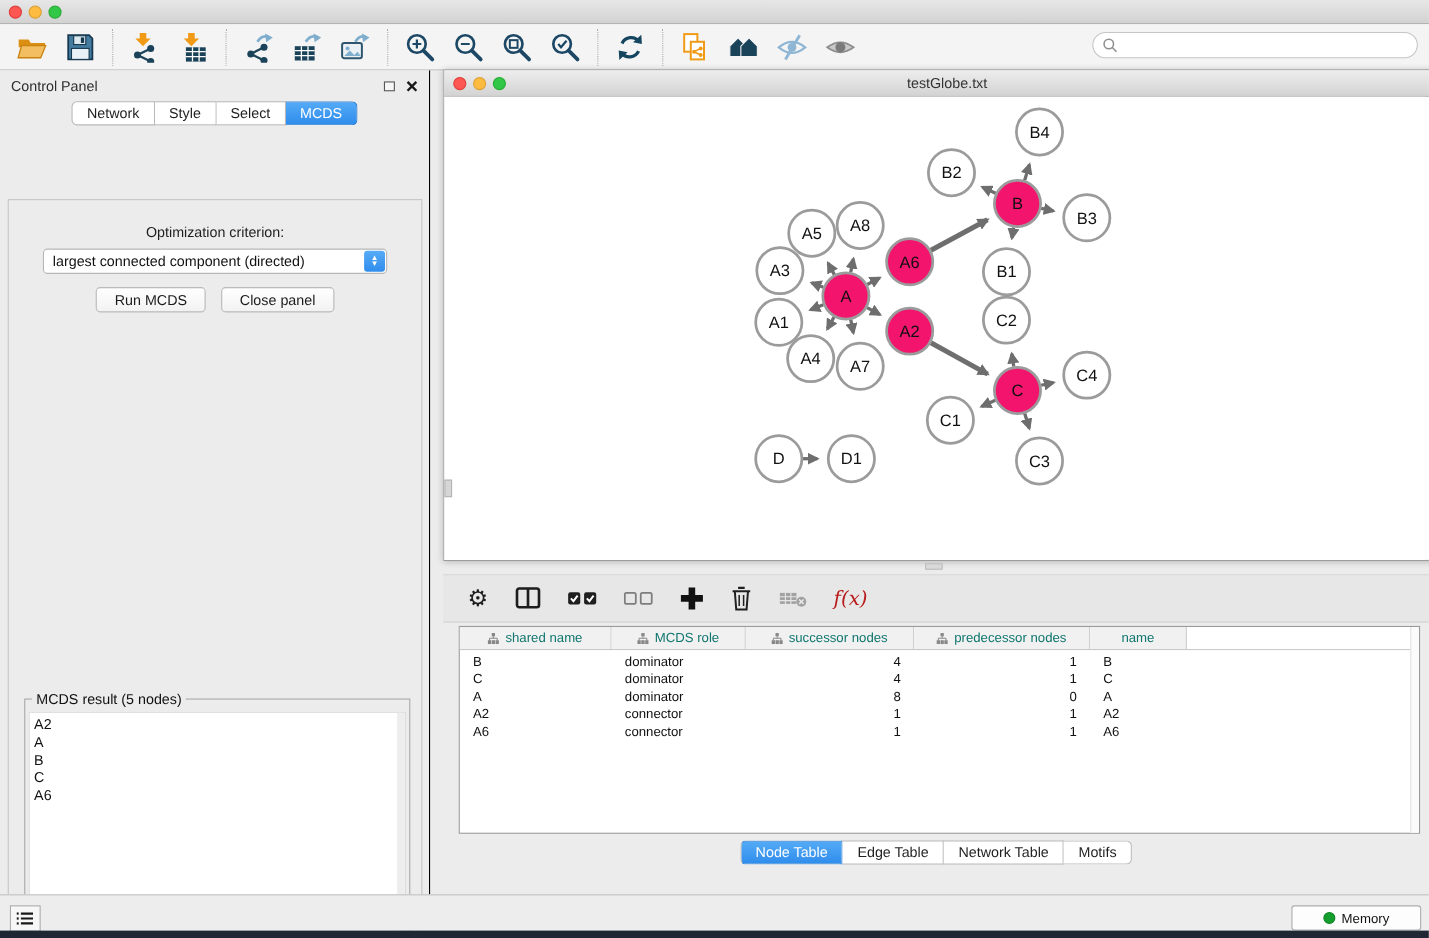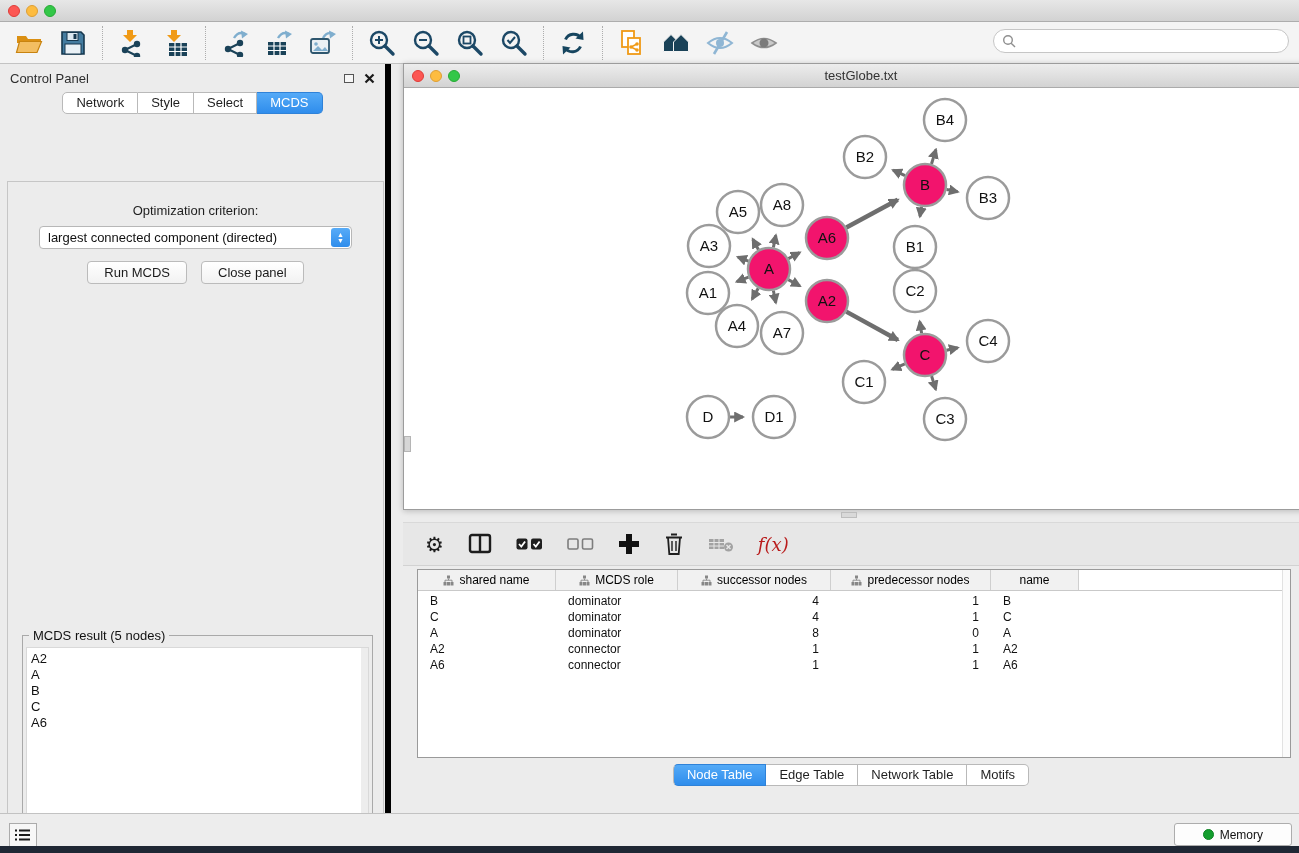--- a/index.html
+++ b/index.html
@@ -24,21 +24,21 @@
   .tb-sep { width:1px; height:34px; border-left:1px dotted #ADADAD; }
   .tb-icon { width:30px; height:30px; display:flex; align-items:center; justify-content:center; cursor:default; }
   .tb-icon svg { width:28px; height:28px; }
   .search-wrap { position:absolute; right:10px; top:7px; }
   .search-input { width:296px; height:24px; border:1px solid #C6C6C6; border-radius:12px;
     background:#FFFFFF; padding-left:28px; font-size:13px; outline:none; color:#333; }
   .search-icon-glyph { position:absolute; left:9px; top:5px; }
 
   
   .control-panel { position:absolute; top:64px; left:0; width:391px; height:750px;
-    background:#ECECEC; border-right:6px solid #000000; }
+    background:#ECECEC; border-right:1px solid #000000; }
   .panel-header { height:28px; display:flex; align-items:center; padding:0 10px; }
   .panel-title { font-size:13px; color:#2E2E2E; }
   .panel-header .spacer { flex:1; }
   .float-btn { width:10px; height:9px; border:1.5px solid #555; margin-right:10px; background:#F6F6F6; }
   .close-btn { width:11px; height:11px; position:relative; }
   .close-btn svg{ position:absolute; inset:0; }
 
   .seg-tabs { display:flex; justify-content:center; position:relative; z-index:2; }
   .seg { font-size:13px; color:#1F1F1F; background:#FFFFFF; border:1px solid #B9B9B9;
     border-left:none; padding:3px 13px 4px; height:22px; display:flex; align-items:center; cursor:default; }
@@ -88,21 +88,21 @@
   .tp-toolbar { margin-top:2px; height:44px; background:#E7E7E7; border-top:1px solid #D9D9D9;
     border-bottom:1px solid #D2D2D2; display:flex; align-items:center; gap:24px; padding-left:22px; }
   .tp-icon { display:flex; align-items:center; justify-content:center; height:30px; }
   .gear-glyph { font-size:21px; color:#1D1D1D; line-height:1; }
   .fx-label { font-family:"DejaVu Serif", serif; font-style:italic; font-size:18px; color:#b91c1c; }
 
   .data-table { position:relative; margin-top:3px; margin-left:14px; width:874px; height:189px;
     background:#FFFFFF; border:1px solid #9A9A9A; font-size:12px; }
   .thead { display:flex; height:21px; border-bottom:1px solid #C9C9C9; }
   .th { background:#F1F1F1; border-right:1px solid #CFCFCF; display:flex; align-items:center;
-    justify-content:center; gap:5px; color:#000000; }
+    justify-content:center; gap:5px; color:#0f766e; }
   .col-icon svg { display:block; }
   .tbody { padding-top:2px; }
   .tr { display:flex; height:16px; align-items:center; }
   .td { padding:0 12px; color:#111; white-space:nowrap; }
   .table-scroll { position:absolute; top:0; bottom:0; right:0; width:8px; border-left:1px solid #E2E2E2; background:#FBFBFB; }
 
   .tp-tabs { margin-top:6px; display:flex; justify-content:center; }
 
   
   .status-bar { position:absolute; left:0; top:813px; width:1299px; height:33px;

